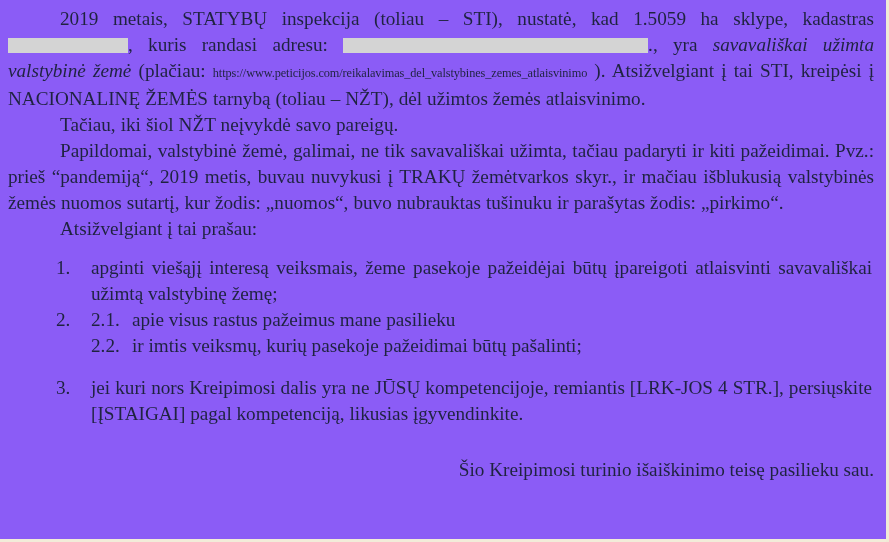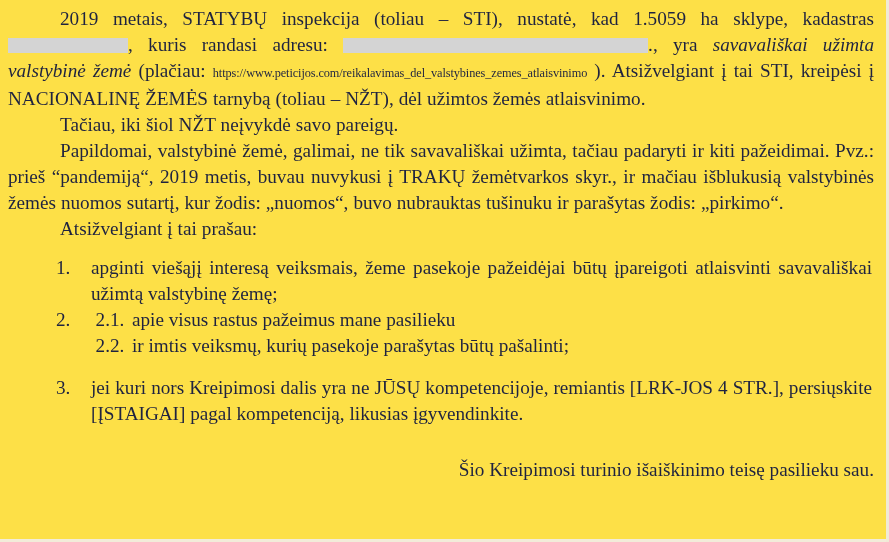--- a/index.html
+++ b/index.html
@@ -13,21 +13,21 @@
     overflow: hidden;
     font-family: "Liberation Serif", "DejaVu Serif", serif;
     color: #1c1c2e;
   }
 
   #page {
     position: relative;
     width: 889px;
     height: 542px;
     box-sizing: border-box;
-    background: #fde047;
+    background: #8b5cf6;
     padding: 0;
   }
 
   
   #page::after {
     content: "";
     position: absolute;
     top: 0;
     right: 0;
     width: 3px;
@@ -115,21 +115,21 @@
     padding-left: 41px;
     font-size: 19.2px;
     line-height: 26px;
     color: #1f2340;
   }
   ol.sublist > li .marker {
     position: absolute;
     left: 0;
     top: 0;
     width: 38px;
-    text-align: center;
+    text-align: left;
     font-size: 19.2px;
   }
 
   .list-wrap { margin-left: 46px; width: 818px; }
   .sub-wrap  { margin-left: 0px; }
 
   .gap-between-items { height: 13px; }
   .gap-before-item3  { height: 16px; }
   .gap-before-final  { height: 30px; }
 
@@ -182,21 +182,21 @@
           <span class="marker">2.</span>
 
           <div class="sub-wrap">
             <ol class="sublist">
               <li>
                 <span class="marker">2.1.</span>
                 <span class="li-block">apie visus rastus pažeimus mane pasilieku</span>
               </li>
               <li>
                 <span class="marker">2.2.</span>
-                <span class="li-block">ir imtis veiksmų, kurių pasekoje parašytas būtų pašalinti;</span>
+                <span class="li-block">ir imtis veiksmų, kurių pasekoje pažeidimai būtų pašalinti;</span>
               </li>
             </ol>
           </div>
         </li>
 
         <div class="gap-before-item3"></div>
 
         <li>
           <span class="marker">3.</span>
           <span class="li-block">jei kuri nors Kreipimosi dalis yra ne JŪSŲ kompetencijoje, remiantis [LRK-JOS 4 STR.], persiųskite [ĮSTAIGAI] pagal kompetenciją, likusias įgyvendinkite.</span>

